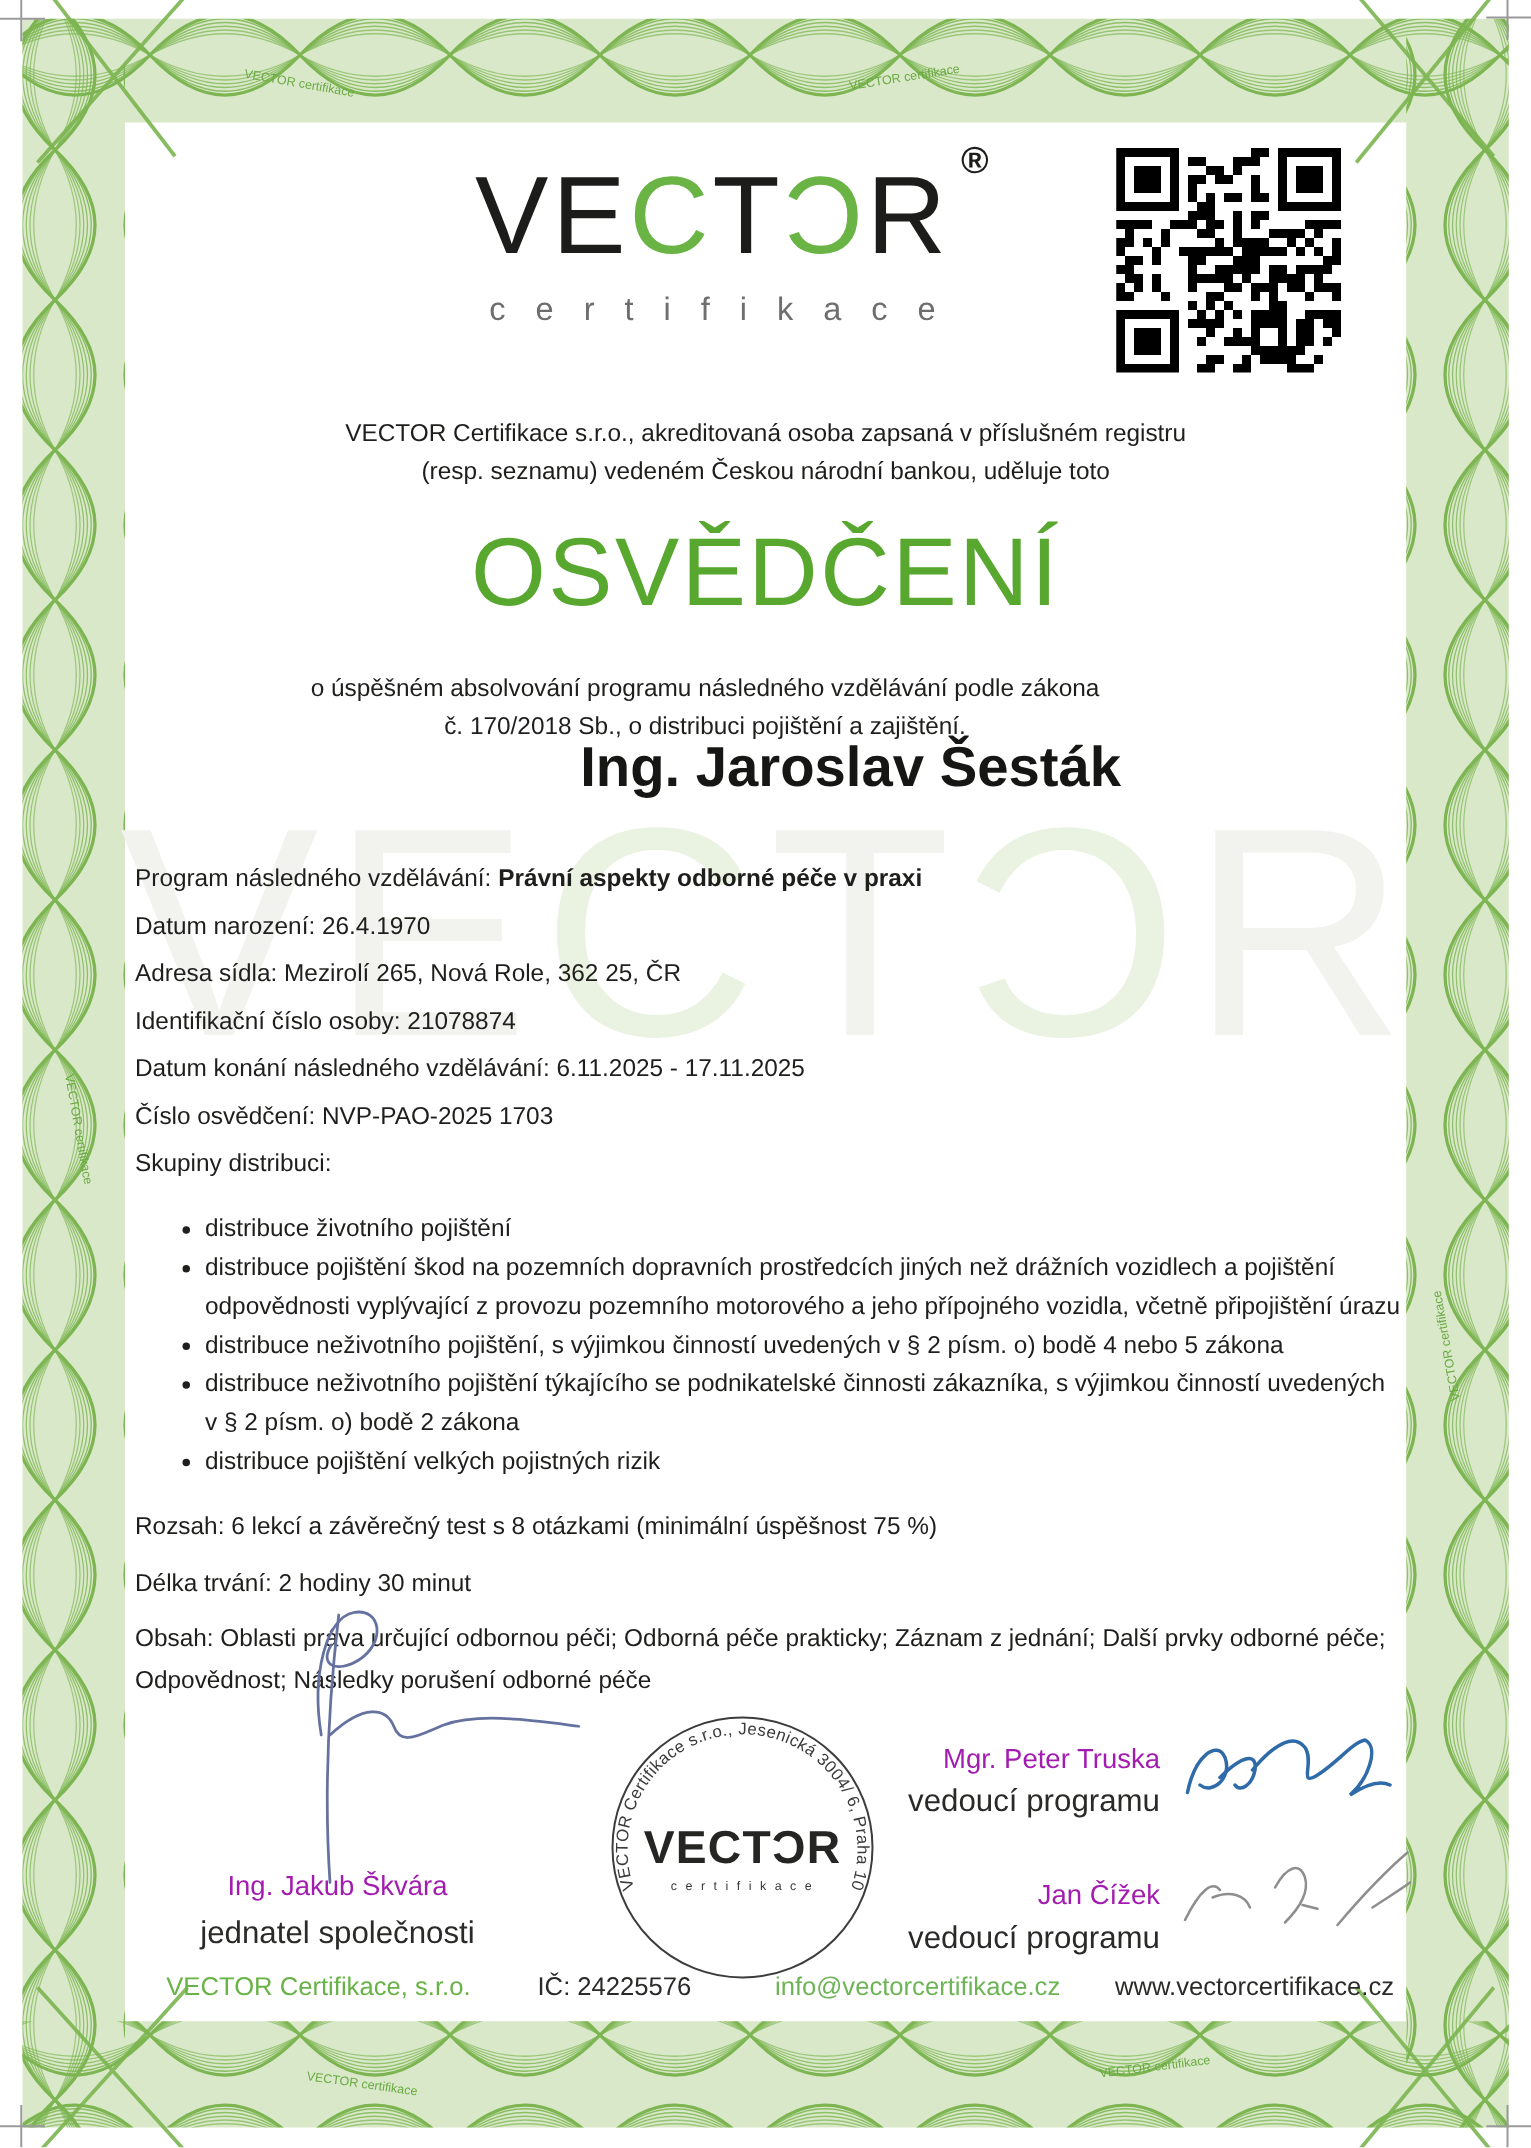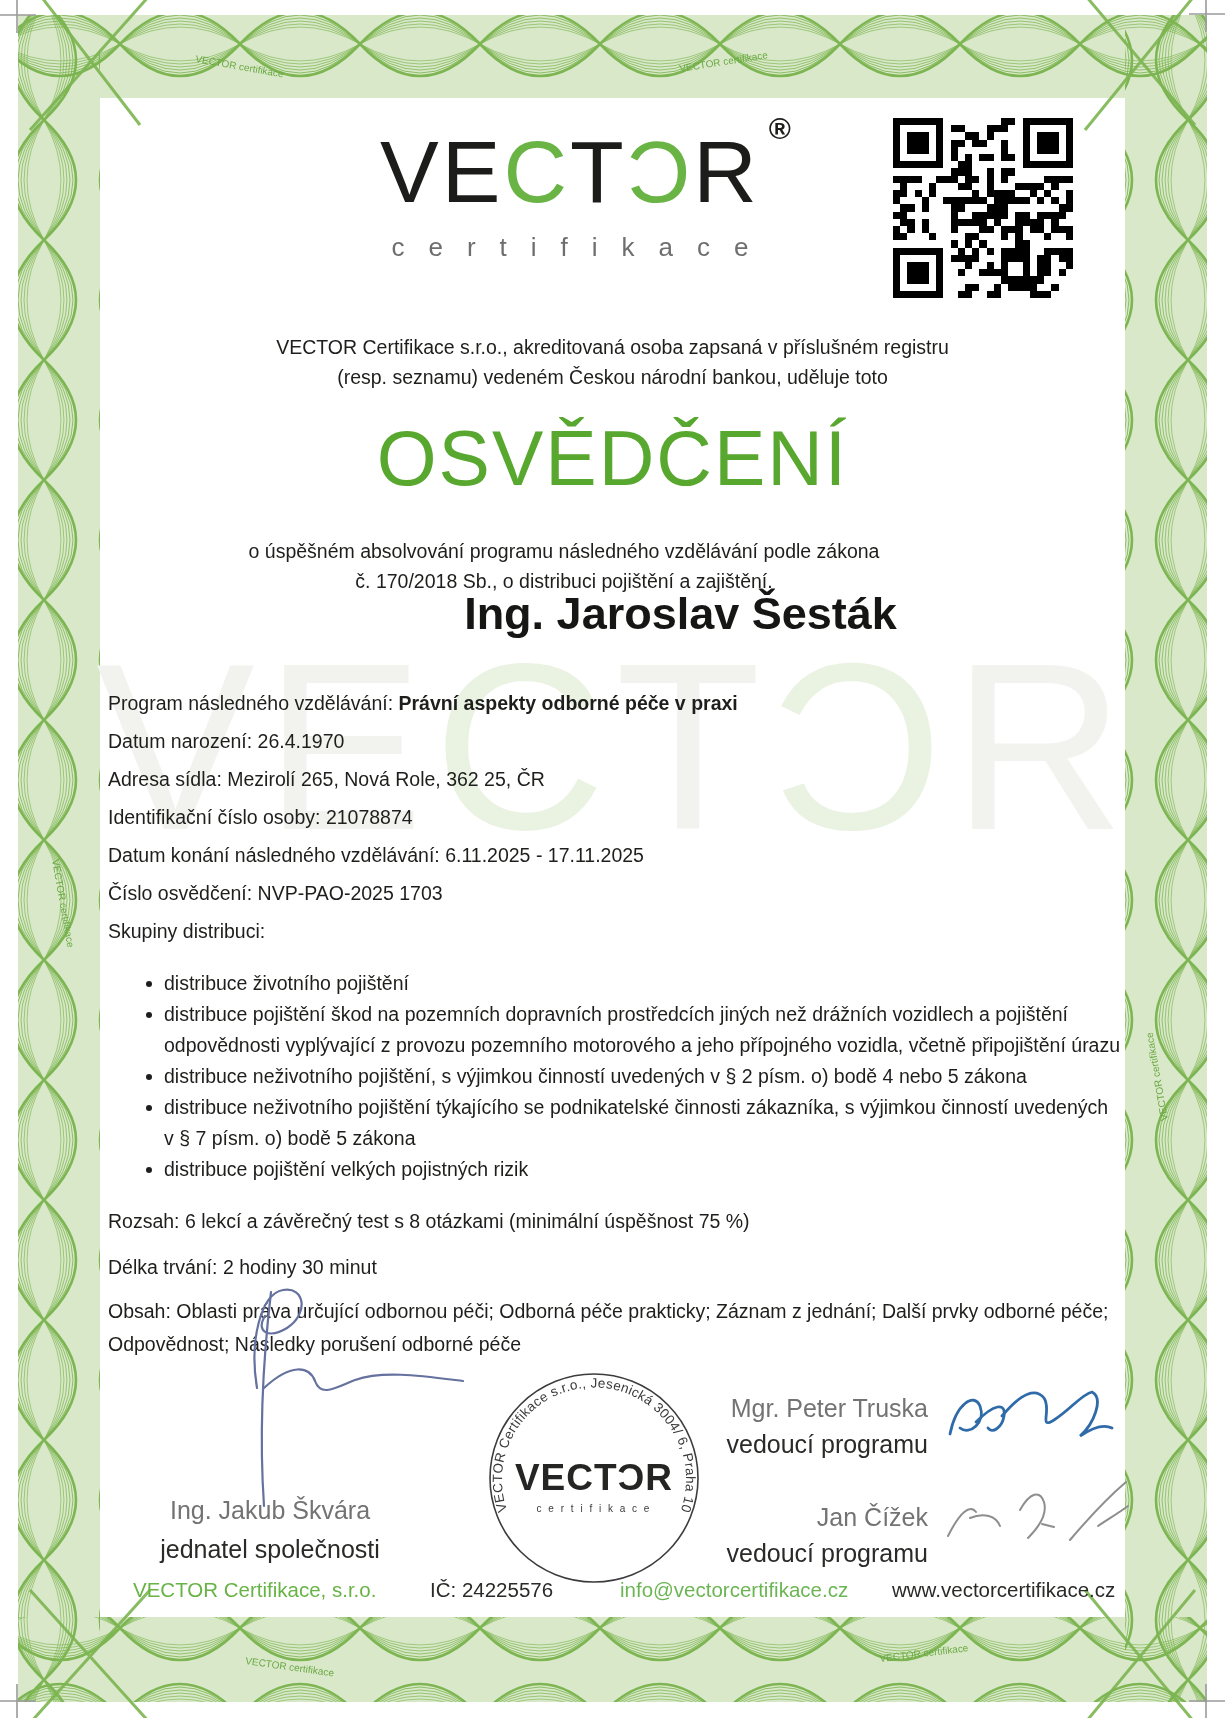--- a/index.html
+++ b/index.html
@@ -36,21 +36,21 @@
   .groups li::before{content:"";position:absolute;left:-18px;top:13px;width:6px;height:6px;border-radius:50%;background:#1e1e1c;}
   .para{margin:0;line-height:33px;}
   .p-rozsah{margin-top:20px;}
   .p-delka{margin-top:13px;}
   .p-obsah{margin-top:11px;}
 
   .stamp{position:absolute;left:478px;top:1360px;}
   .sig-left{position:absolute;left:195px;top:1268px;}
   .sig-truska{position:absolute;left:942px;top:1376px;}
   .sig-cizek{position:absolute;left:940px;top:1472px;}
-  .sign-name{font-size:25px;color:#737373;line-height:1;}
+  .sign-name{font-size:22px;color:#a21caf;line-height:1;}
   .sign-role{font-size:25px;color:#2a2a28;line-height:1;}
   .block-skvara{position:absolute;left:110px;top:1498px;width:320px;text-align:center;}
   .block-skvara .sign-role{margin-top:14px;}
   .block-truska{position:absolute;left:660px;top:1396px;width:268px;text-align:right;}
   .block-truska .sign-role{margin-top:11px;}
   .block-cizek{position:absolute;left:660px;top:1505px;width:268px;text-align:right;}
   .block-cizek .sign-role{margin-top:11px;}
 
   .footer{position:absolute;left:0;top:1578px;width:1225px;font-size:20.5px;}
   .footer span{position:absolute;white-space:nowrap;}
@@ -396,21 +396,21 @@
       <p class="detail"><span>Adresa sídla:</span> <span>Mezirolí 265, Nová Role, 362 25, ČR</span></p>
       <p class="detail"><span>Identifikační číslo osoby:</span> <span>21078874</span></p>
       <p class="detail"><span>Datum konání následného vzdělávání:</span> <span>6.11.2025 - 17.11.2025</span></p>
       <p class="detail"><span>Číslo osvědčení:</span> <span>NVP-PAO-2025 1703</span></p>
       <p class="detail"><span>Skupiny distribuci:</span></p>
 
       <ul class="groups">
         <li>distribuce životního pojištění</li>
         <li>distribuce pojištění škod na pozemních dopravních prostředcích jiných než drážních vozidlech a pojištění odpovědnosti vyplývající z provozu pozemního motorového a jeho přípojného vozidla, včetně připojištění úrazu</li>
         <li>distribuce neživotního pojištění, s výjimkou činností uvedených v § 2 písm. o) bodě 4 nebo 5 zákona</li>
-        <li>distribuce neživotního pojištění týkajícího se podnikatelské činnosti zákazníka, s výjimkou činností uvedených v § 7 písm. o) bodě 5 zákona</li>
+        <li>distribuce neživotního pojištění týkajícího se podnikatelské činnosti zákazníka, s výjimkou činností uvedených v § 2 písm. o) bodě 2 zákona</li>
         <li>distribuce pojištění velkých pojistných rizik</li>
       </ul>
 
       <p class="para p-rozsah">Rozsah: 6 lekcí a závěrečný test s 8 otázkami (minimální úspěšnost 75 %)</p>
       <p class="para p-delka">Délka trvání: 2 hodiny 30 minut</p>
       <p class="para p-obsah">Obsah: Oblasti práva určující odbornou péči; Odborná péče prakticky; Záznam z jednání; Další prvky odborné péče; Odpovědnost; Následky porušení odborné péče</p>
     </div>
 
     <div class="stamp">
       <svg width="232" height="232" viewBox="0 0 232 232">

